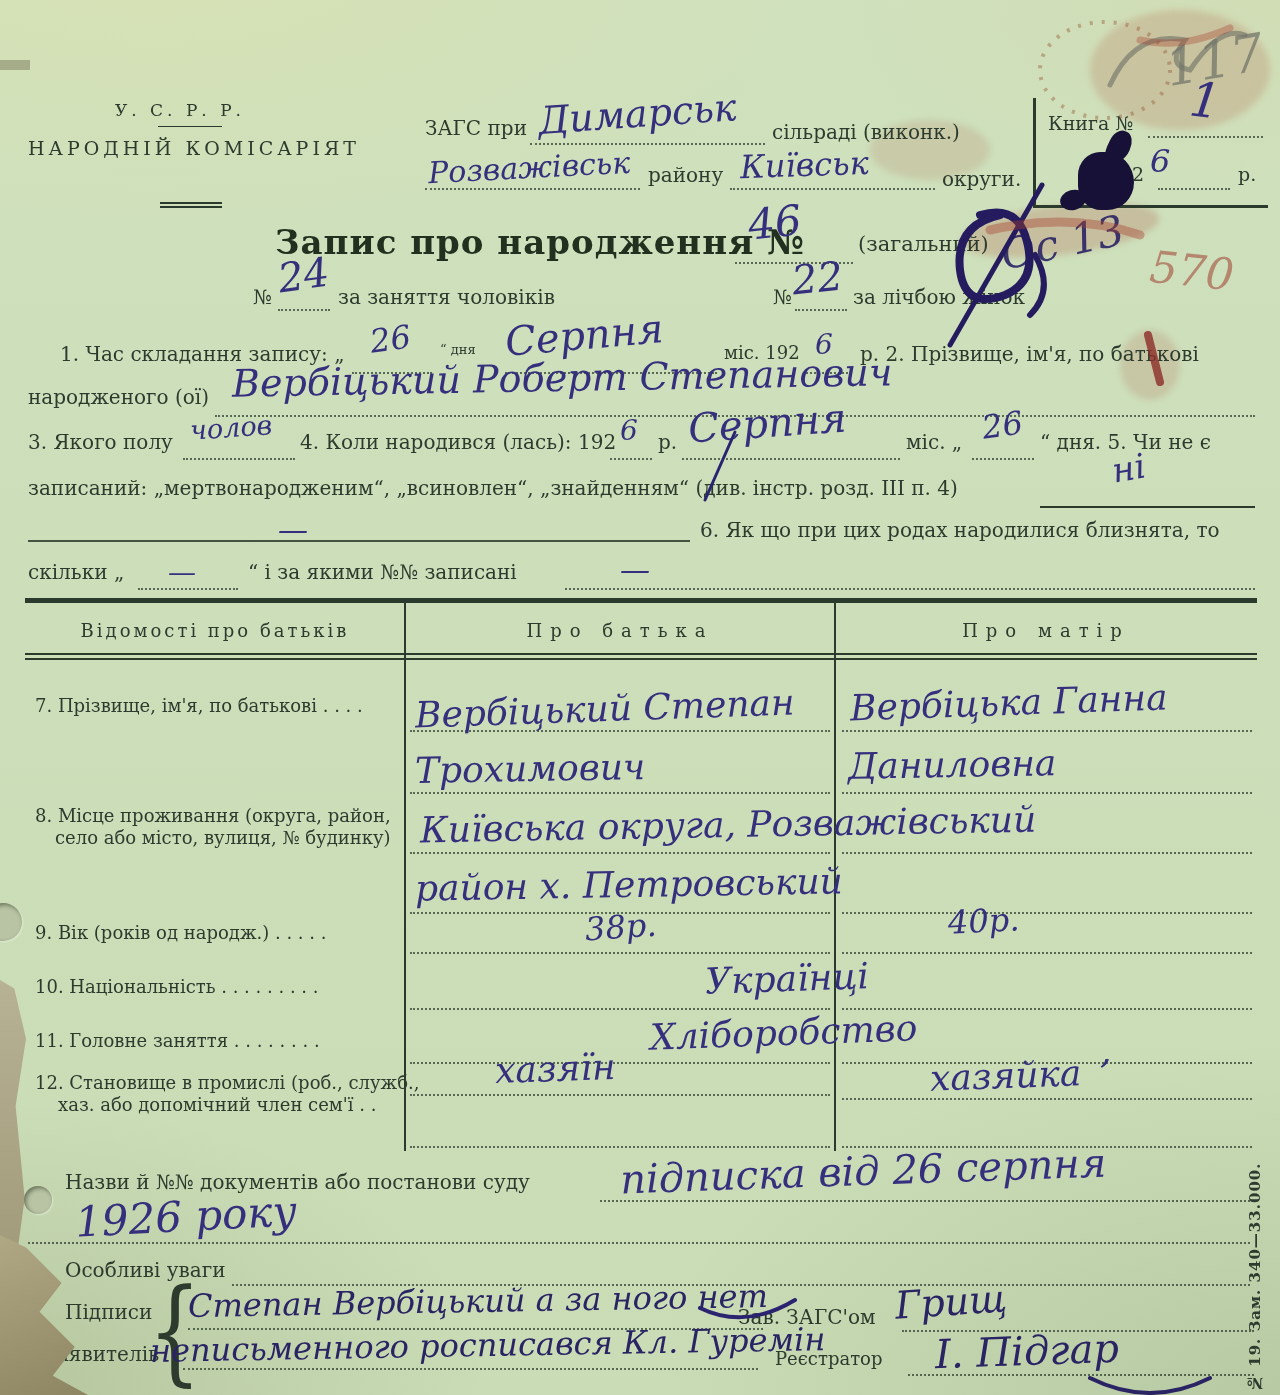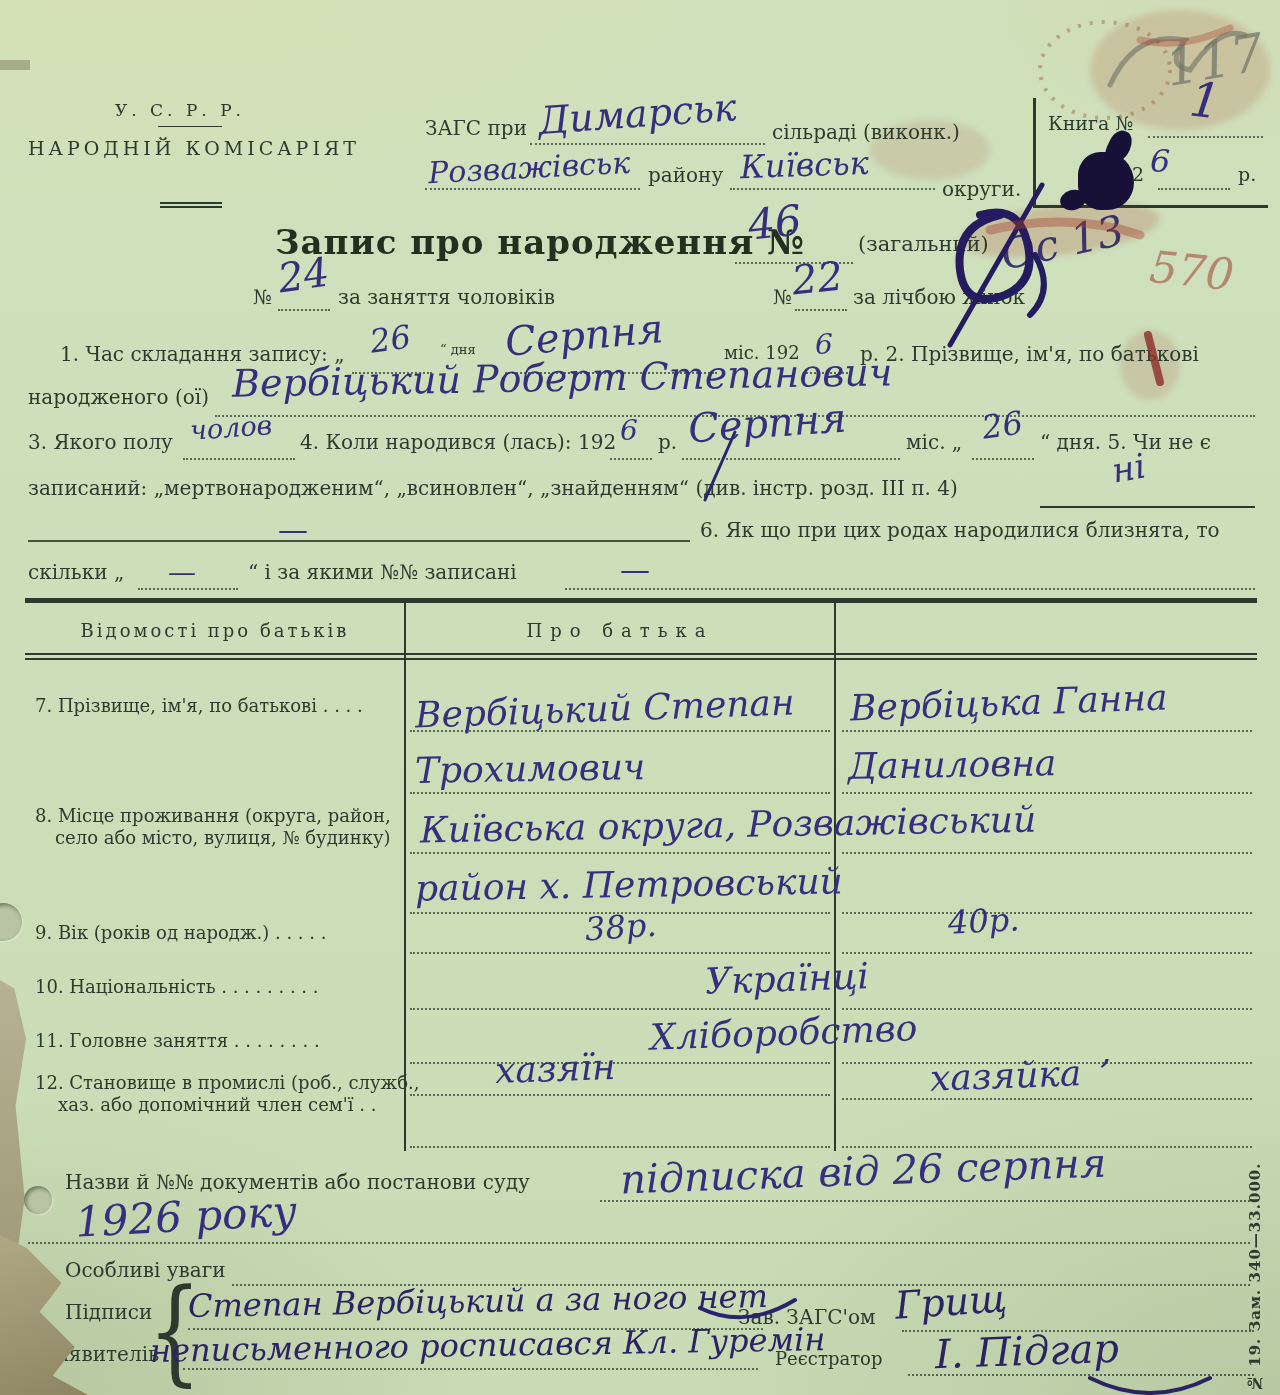--- a/index.html
+++ b/index.html
@@ -53,21 +53,21 @@
 
   <div class="p" style="left:425px; top:116px; font-size:20px;">ЗАГС при</div>
   <div class="dots" style="left:530px; top:143px; width:235px;"></div>
   <div class="hw" style="left:538px; top:92px; font-size:38px; transform:rotate(-4deg);">Димарськ</div>
   <div class="p" style="left:772px; top:120px; font-size:20px;">сільраді (виконк.)</div>
   <div class="dots" style="left:425px; top:188px; width:215px;"></div>
   <div class="hw" style="left:428px; top:150px; font-size:30px; transform:rotate(-3deg);">Розважівськ</div>
   <div class="p" style="left:648px; top:163px; font-size:20px;">району</div>
   <div class="dots" style="left:730px; top:188px; width:205px;"></div>
   <div class="hw" style="left:740px; top:146px; font-size:32px; transform:rotate(-2deg);">Київськ</div>
-  <div class="p" style="left:942px; top:177px; font-size:20px;">округи.</div>
+  <div class="p" style="left:942px; top:167px; font-size:20px;">округи.</div>
 
   <div class="vln" style="left:1033px; top:98px; height:110px; width:3px;"></div>
   <div class="ln" style="left:1033px; top:205px; width:235px; height:3px;"></div>
   <div class="p" style="left:1048px; top:112px; font-size:19px;">Книга №</div>
   <div class="dots" style="left:1148px; top:136px; width:115px;"></div>
   <div class="hw" style="left:1190px; top:72px; font-size:48px; transform:rotate(7deg);">1</div>
   <div class="p" style="left:1080px; top:163px; font-size:19px;">за 192</div>
   <div class="dots" style="left:1158px; top:188px; width:72px;"></div>
   <div class="hw" style="left:1150px; top:142px; font-size:32px;">6</div>
   <div class="p" style="left:1238px; top:163px; font-size:19px;">р.</div>
@@ -136,20 +136,21 @@
   <div class="hw" style="left:168px; top:556px; font-size:28px;">—</div>
   <div class="p" style="left:248px; top:560px; font-size:20px;">“  і  за  якими  №№  записані</div>
   <div class="dots" style="left:565px; top:588px; width:690px;"></div>
   <div class="hw" style="left:620px; top:552px; font-size:30px;">—</div>
 
   <div class="ln" style="left:25px; top:598px; width:1232px; height:5px;"></div>
   <div class="vln" style="left:404px; top:603px; height:548px;"></div>
   <div class="vln" style="left:834px; top:603px; height:548px;"></div>
   <div class="p" style="left:30px; top:620px; width:370px; text-align:center; font-size:18px; letter-spacing:3px;">Відомості про батьків</div>
   <div class="p" style="left:410px; top:620px; width:420px; text-align:center; font-size:18px; letter-spacing:8px;">Про батька</div>
+  <div class="p" style="left:840px; top:620px; width:412px; text-align:center; font-size:18px; letter-spacing:8px;">Про матір</div>
   <div class="ln" style="left:25px; top:653px; width:1232px; height:2px;"></div>
   <div class="ln" style="left:25px; top:658px; width:1232px; height:2px;"></div>
 
   <div class="p" style="left:35px; top:695px; font-size:18px;">7. Прізвище, ім'я, по батькові . . . .</div>
   <div class="dots" style="left:410px; top:730px; width:420px;"></div>
   <div class="dots" style="left:842px; top:730px; width:410px;"></div>
   <div class="dots" style="left:410px; top:792px; width:420px;"></div>
   <div class="dots" style="left:842px; top:792px; width:410px;"></div>
   <div class="hw" style="left:415px; top:688px; font-size:36px; transform:rotate(-2deg);">Вербіцький Степан</div>
   <div class="hw" style="left:415px; top:748px; font-size:36px; transform:rotate(-1deg);">Трохимович</div>

